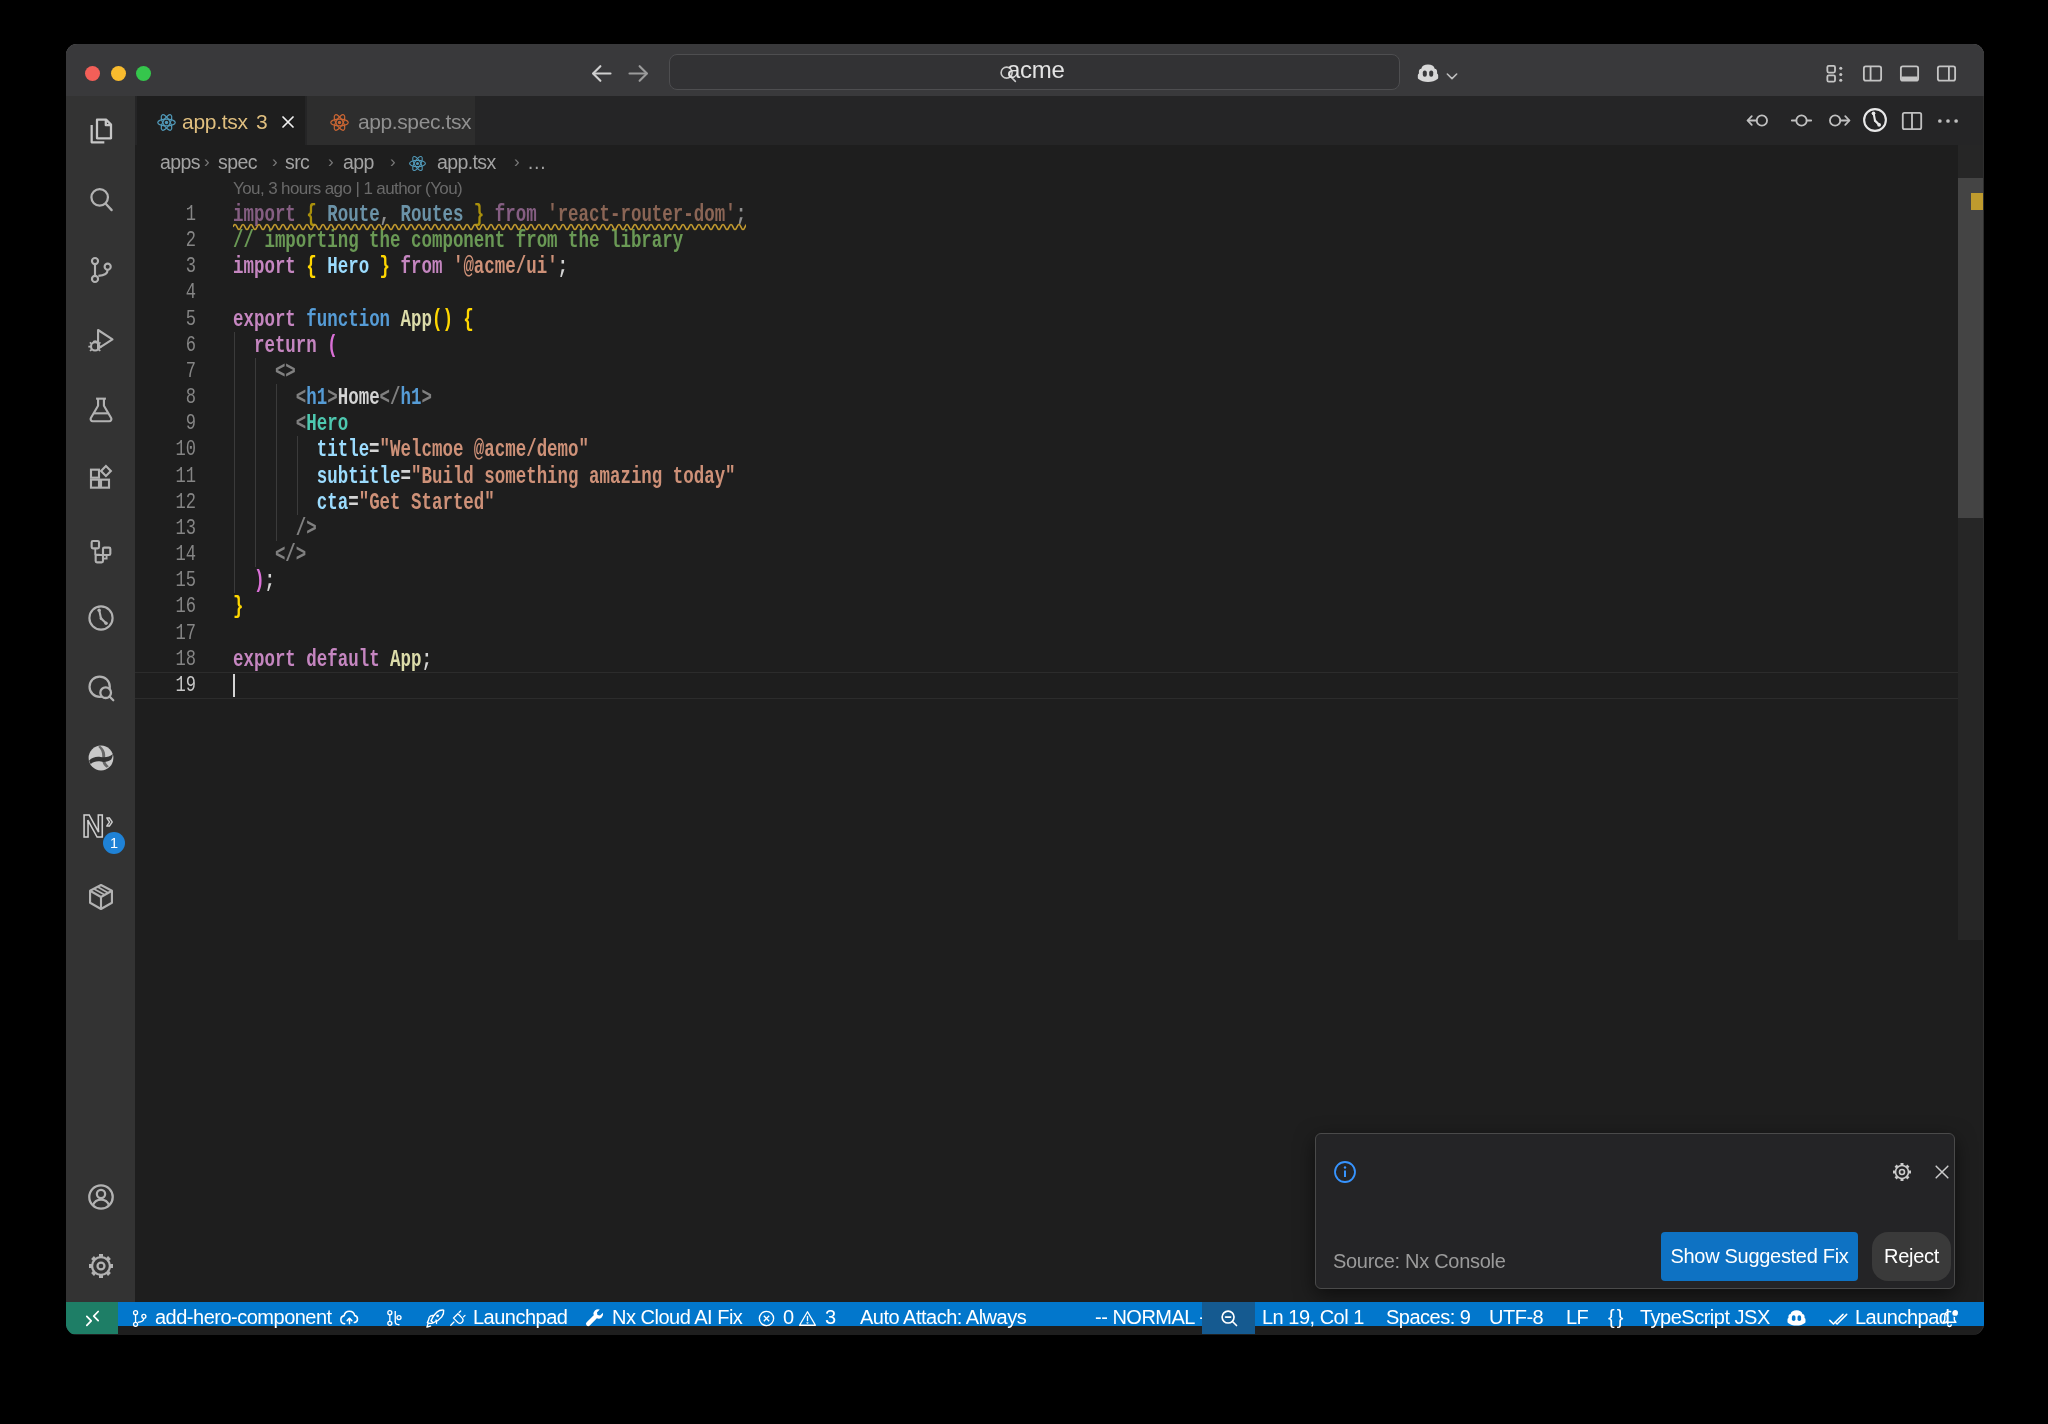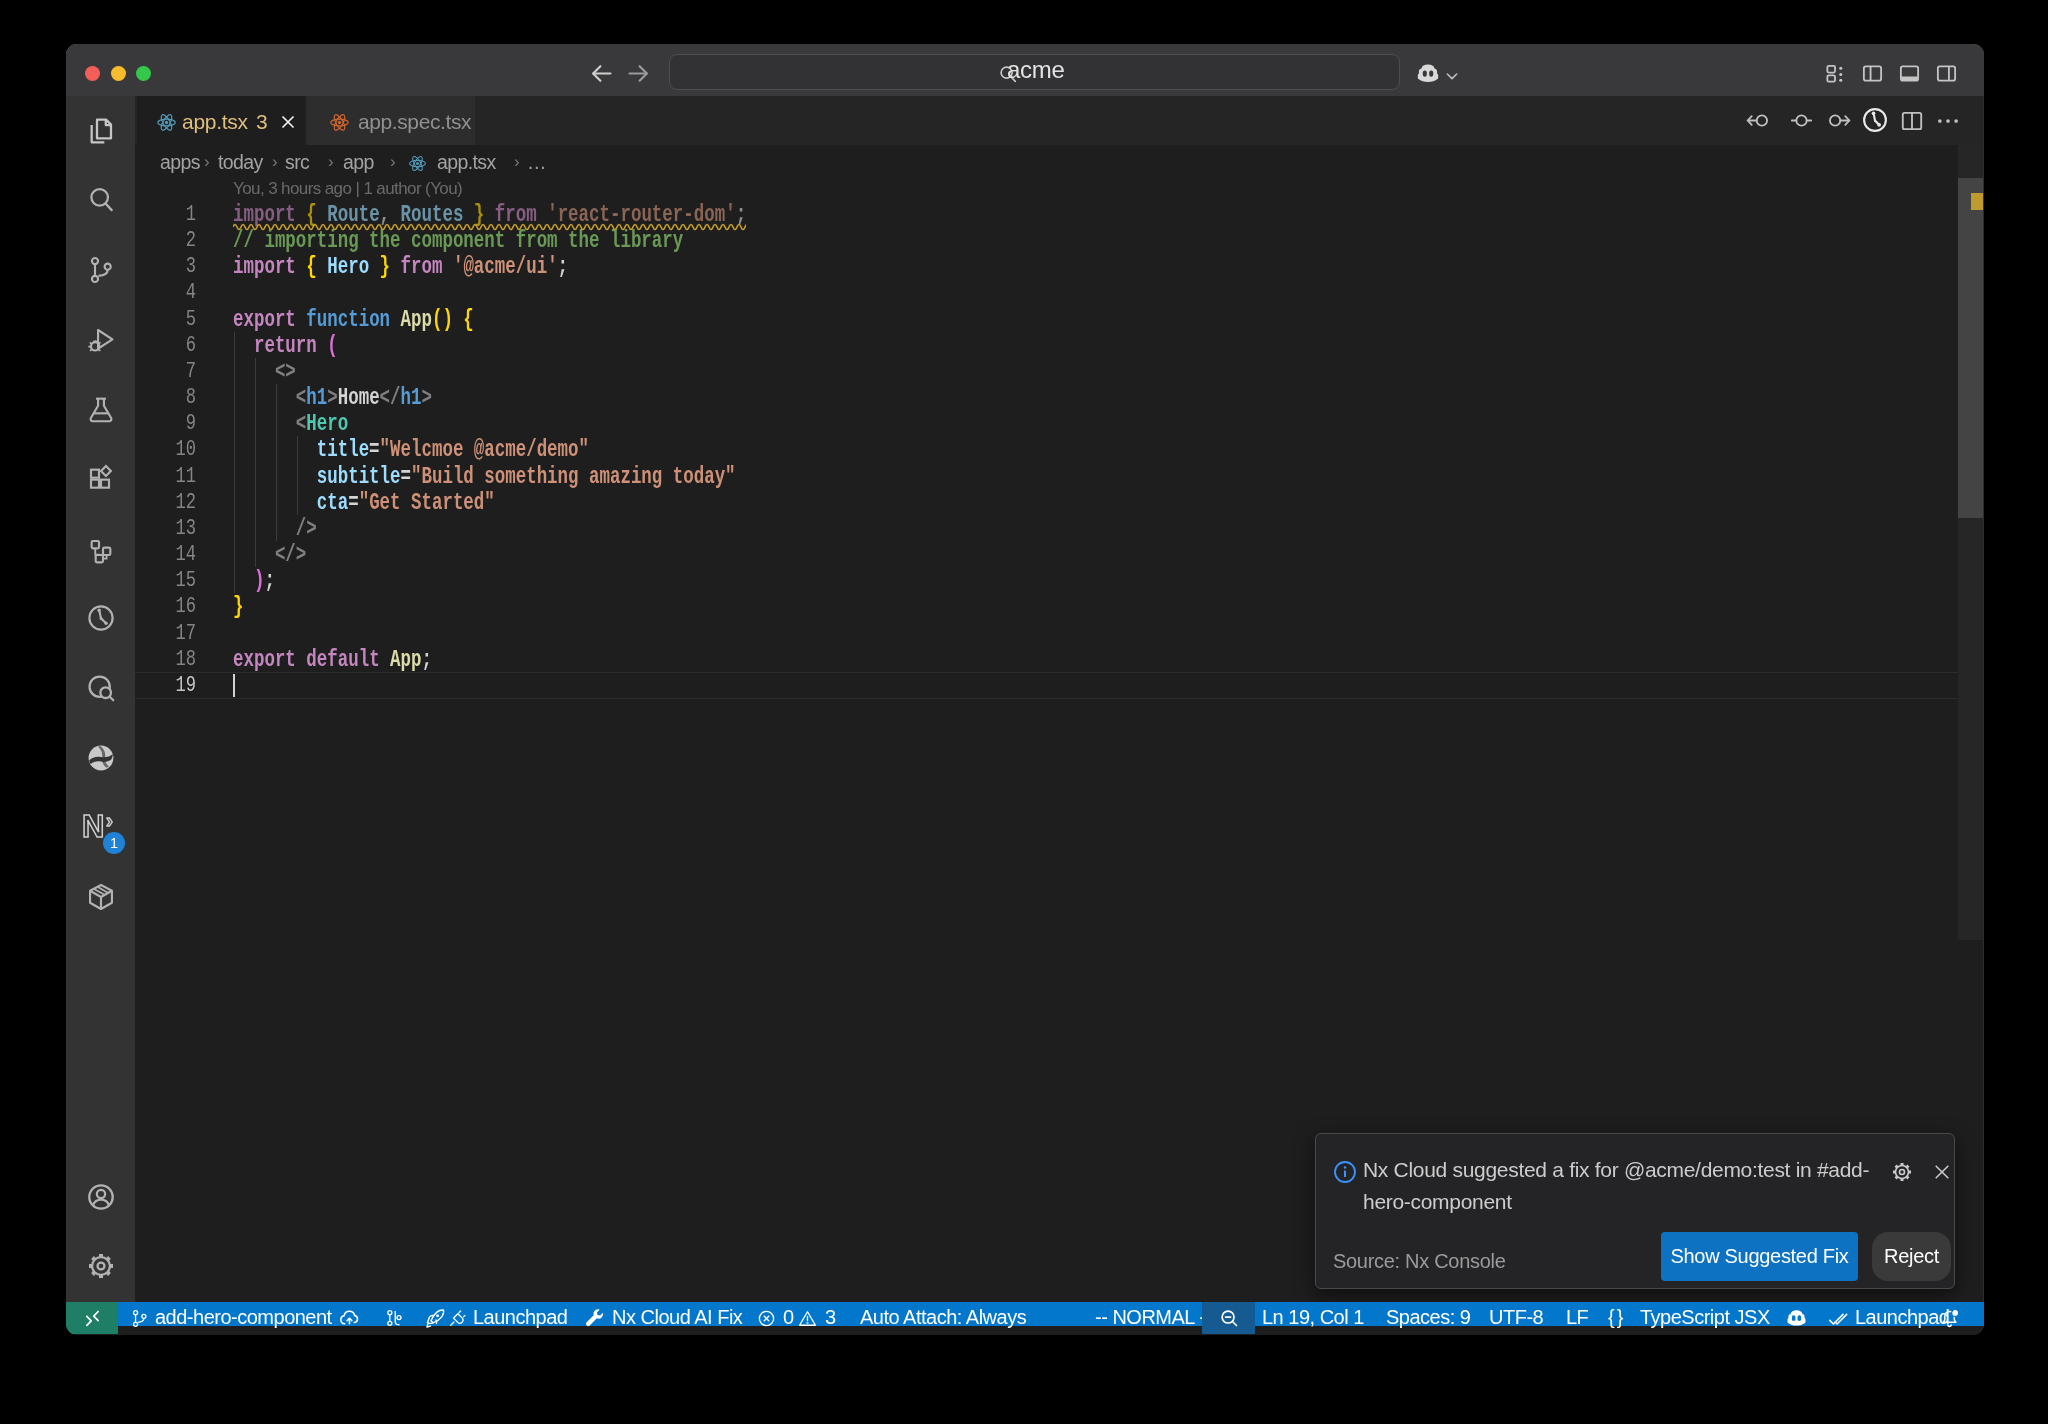--- a/index.html
+++ b/index.html
@@ -219,21 +219,21 @@
     </svg>
 <svg class="a" style="left:1869px;top:64px" width="26" height="26" viewBox="0 0 24 24" fill="#c0c0c0">
       <circle cx="4.5" cy="12" r="1.7"></circle>
       <circle cx="12" cy="12" r="1.7"></circle>
       <circle cx="19.5" cy="12" r="1.7"></circle>
     </svg>
 
 <div class="crumbs">
   <span style="left:25px">apps</span>
       <span class="sep" style="left:69px;top:7px">›</span>
-  <span style="left:83px">today</span>
+  <span style="left:83px">spec</span>
       <span class="sep" style="left:137px;top:7px">›</span>
   <span style="left:150px">src</span>
       <span class="sep" style="left:193px;top:7px">›</span>
   <span style="left:208px">app</span>
       <span class="sep" style="left:255px;top:7px">›</span>
   <span style="left:302px">app.tsx</span>
       <span class="sep" style="left:379px;top:7px">›</span>
   <span style="left:392px">…</span>
 </div>
 <svg class="a" style="left:342px;top:110px" width="19" height="19" viewBox="0 0 24 24" fill="none" stroke="#519aba" stroke-width="1.4">
@@ -294,21 +294,20 @@
 <div class="a" style="left:1892px;top:101px;width:25px;height:795px;background:rgba(121,121,121,.10)"></div>
 <div class="a" style="left:1892px;top:134px;width:25px;height:340px;background:rgba(140,140,140,.30)"></div>
 <div class="a" style="left:1905px;top:149px;width:12px;height:17px;background:#bf9b2e"></div>
 
 <div class="notif">
   <svg class="a" style="left:17px;top:26px" width="24" height="24" viewBox="0 0 24 24" fill="none">
         <circle cx="12" cy="12" r="10" stroke="#3794ff" stroke-width="1.8"></circle>
         <path d="M12 10.5V17" stroke="#3794ff" stroke-width="2"></path>
         <circle cx="12" cy="7.5" r="1.2" fill="#3794ff"></circle>
       </svg>
-  <div class="a" style="left:47px;top:20px;width:545px;line-height:32px;color:#cccccc">Nx Cloud suggested a fix for @acme/demo:test in #add-<br>hero-component</div>
   <svg class="a" style="left:574px;top:26px" width="24" height="24" viewBox="0 0 24 24" fill="none" stroke="#cccccc" stroke-width="1.6">
         <circle cx="12" cy="12" r="6.5"></circle>
         <circle cx="12" cy="12" r="2.5"></circle>
         <line stroke-width="3" x1="12" y1="3.0" x2="12" y2="5.2" transform="rotate(0 12 12)"></line>
         <line stroke-width="3" x1="12" y1="3.0" x2="12" y2="5.2" transform="rotate(45 12 12)"></line>
         <line stroke-width="3" x1="12" y1="3.0" x2="12" y2="5.2" transform="rotate(90 12 12)"></line>
         <line stroke-width="3" x1="12" y1="3.0" x2="12" y2="5.2" transform="rotate(135 12 12)"></line>
         <line stroke-width="3" x1="12" y1="3.0" x2="12" y2="5.2" transform="rotate(180 12 12)"></line>
         <line stroke-width="3" x1="12" y1="3.0" x2="12" y2="5.2" transform="rotate(225 12 12)"></line>
         <line stroke-width="3" x1="12" y1="3.0" x2="12" y2="5.2" transform="rotate(270 12 12)"></line>

